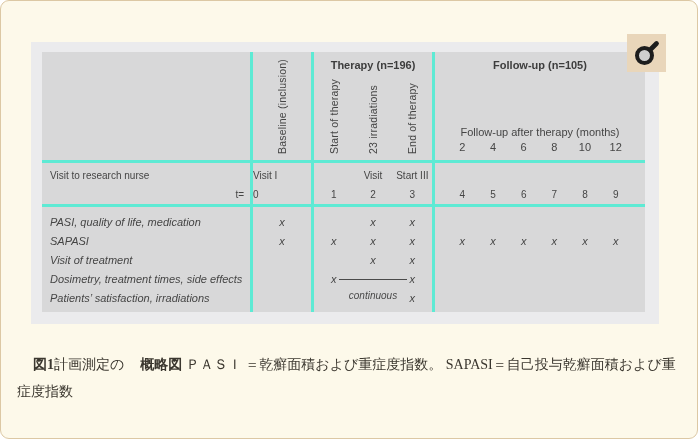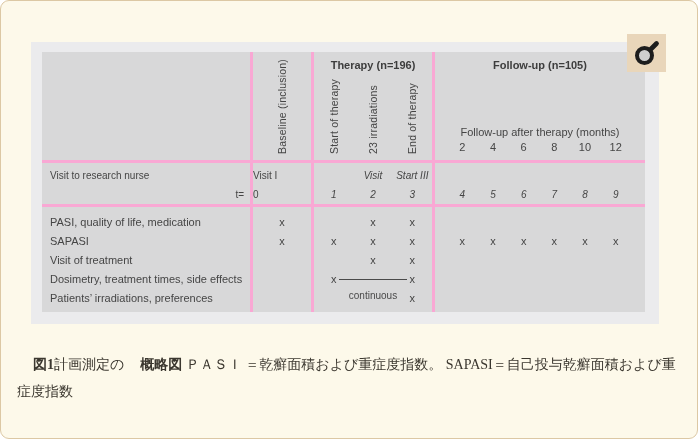--- a/index.html
+++ b/index.html
@@ -2,44 +2,44 @@
 <html><head>
 <meta charset="utf-8">
 <style>
   html,body{margin:0;padding:0;background:#ffffff;}
   .page{position:relative;width:698px;height:439px;box-sizing:border-box;
         background:#fdf9ea;border:1px solid #dcc8a4;border-radius:9px;overflow:hidden;
         font-family:"Liberation Sans","DejaVu Sans",sans-serif;color:#454545;}
   .panel{position:absolute;left:30px;top:41px;width:628px;height:282px;background:#ebebed;}
   .tbl{position:absolute;left:11px;top:10px;width:603px;height:260px;display:grid;
        grid-template-columns:208px 58px 118px 210px;grid-template-rows:108px 41px 105px;
-       gap:3px;background:#f9a8d4;}
+       gap:3px;background:#5eead4;}
   .cell{background:#d8d8d9;overflow:hidden;}
   .vtext{writing-mode:vertical-rl;transform:rotate(180deg);font-size:10.5px;color:#454545;
          letter-spacing:.2px;white-space:nowrap;}
   .h-base{display:flex;align-items:flex-end;justify-content:center;padding-bottom:6px;box-sizing:border-box;}
   .h-sect{display:flex;flex-direction:column;box-sizing:border-box;}
   .sect-title{text-align:center;font-weight:bold;font-size:11px;padding-top:7px;color:#3d3d3d;}
   .vcols{flex:1;display:grid;grid-template-columns:repeat(3,1fr);align-items:end;
          justify-items:center;padding-bottom:6px;}
   .spacer{flex:1;}
   .sub{text-align:center;font-size:11px;margin-bottom:3px;}
   .months{display:grid;grid-template-columns:repeat(6,1fr);justify-items:center;
           font-size:11px;padding:0 14px 7px 12px;}
   .fs11{font-size:10px;}
   .vrow{height:19px;line-height:19px;}
   .v-label{padding:3px 6px 0 8px;box-sizing:border-box;}
   .v-label .l2{text-align:right;}
   .v-base{text-align:left;padding-top:3px;box-sizing:border-box;}
   .tgrid{display:grid;grid-template-columns:repeat(3,1fr);justify-items:center;}
   .fgrid{display:grid;grid-template-columns:repeat(6,1fr);justify-items:center;
          padding:0 14px 0 12px;}
-  .v-grid{padding-top:3px;box-sizing:border-box;font-style:italic;}
+  .v-grid{padding-top:3px;box-sizing:border-box;}
   .measures{padding-top:6px;box-sizing:border-box;}
-  .mrow{height:19px;line-height:19px;font-size:11px;}
+  .mrow{height:19px;line-height:19px;font-size:11px;font-style:italic;}
   .m-label{padding-left:8px;white-space:nowrap;}
   .center{text-align:center;}
   .rel{position:relative;}
   .cont-line{position:absolute;left:21%;right:21%;top:9px;border-top:1px solid #4a4a4a;}
   .cont-note{position:absolute;left:50%;top:20px;transform:translateX(-50%);
              font-size:10px;line-height:12px;color:#4a4a4a;}
   .zoom-btn{position:absolute;left:626px;top:33px;width:39px;height:38px;background:#e9d6ba;
             display:flex;align-items:center;justify-content:center;cursor:pointer;z-index:5;}
   .caption{position:absolute;left:16px;top:350px;width:668px;font-size:14px;line-height:27px;
            color:#3b372f;font-family:"Liberation Serif","DejaVu Serif",serif;}
@@ -109,21 +109,21 @@
           <span>8</span>
           <span>9</span>
         </div>
       </div>
 
       <div class="cell measures">
         <div class="mrow m-label">PASI, quality of life, medication</div>
         <div class="mrow m-label">SAPASI</div>
         <div class="mrow m-label">Visit of treatment</div>
         <div class="mrow m-label">Dosimetry, treatment times, side effects</div>
-        <div class="mrow m-label">Patients’ irradiations, preferences</div>
+        <div class="mrow m-label">Patients’ satisfaction, irradiations</div>
       </div>
       <div class="cell measures center">
         <div class="mrow">x</div>
         <div class="mrow">x</div>
         <div class="mrow"></div>
         <div class="mrow"></div>
         <div class="mrow"></div>
       </div>
       <div class="cell measures">
         <div class="mrow tgrid">

